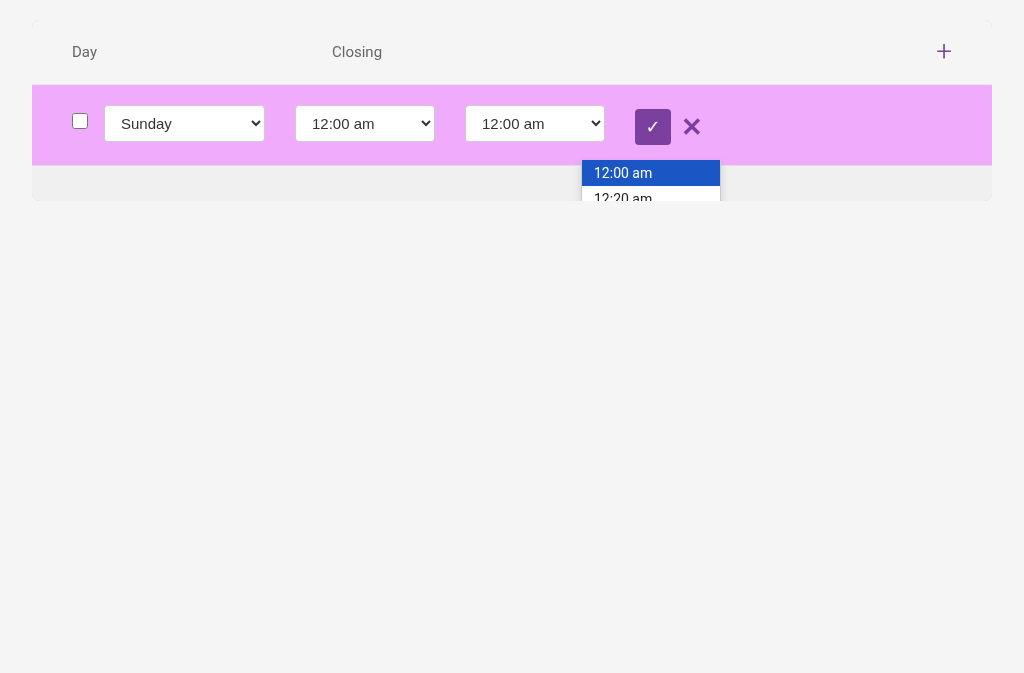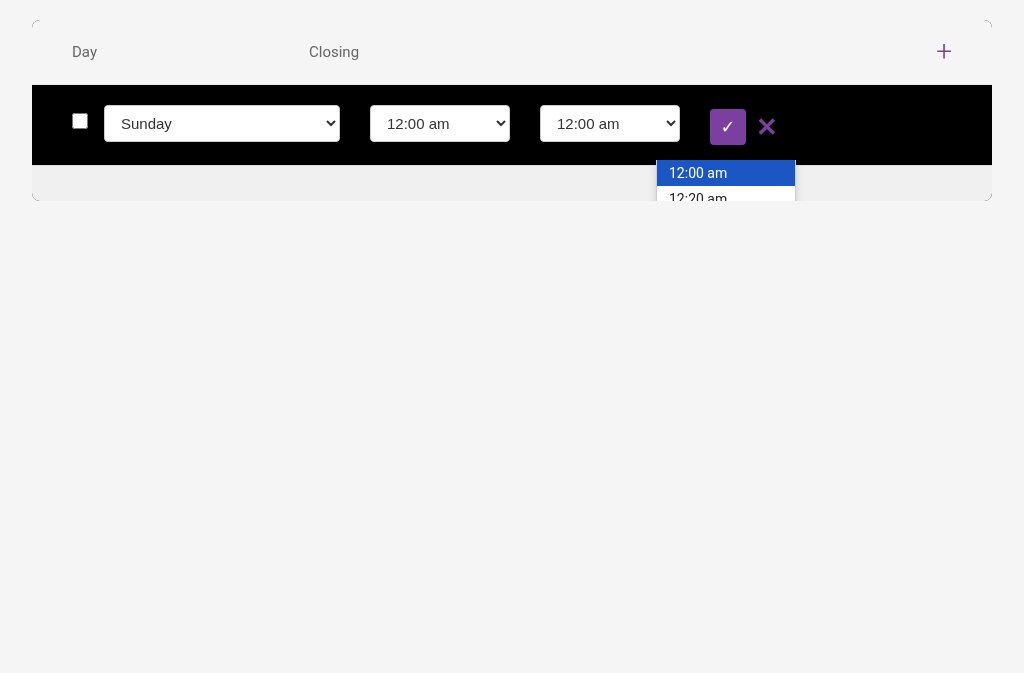--- a/index.html
+++ b/index.html
@@ -7,21 +7,21 @@
       font-family: -apple-system, BlinkMacSystemFont, 'Segoe UI', Roboto, sans-serif;
       background: #f5f5f5;
       display: flex;
       justify-content: center;
       align-items: flex-start;
       min-height: 673px;
       padding: 20px;
     }
 
     .container {
-      background: #000000;
+      background: #f0abfc;
       border-radius: 8px;
       width: 960px;
       overflow: hidden;
     }
 
     .header-row {
       background: #f5f5f5;
       display: flex;
       align-items: center;
       padding: 18px 40px;
@@ -41,21 +41,21 @@
       color: #666;
       font-weight: 400;
       margin-left: 60px;
     }
 
     .header-closing {
       width: 160px;
       font-size: 15px;
       color: #666;
       font-weight: 400;
-      margin-left: 17px;
+      margin-left: 40px;
     }
 
     .header-add {
       margin-left: auto;
       font-size: 28px;
       color: #7b3fa0;
       cursor: pointer;
       line-height: 1;
       font-weight: 300;
     }
@@ -74,21 +74,21 @@
       margin-right: 16px;
     }
 
     .checkbox-cell input[type="checkbox"] {
       width: 16px;
       height: 16px;
       cursor: pointer;
     }
 
     .day-select-wrapper {
-      width: 236px;
+      width: 161px;
       margin-right: 30px;
     }
 
     .day-select {
       width: 100%;
       padding: 8px 12px;
       border: 1px solid #ccc;
       border-radius: 4px;
       font-size: 15px;
       color: #333;

